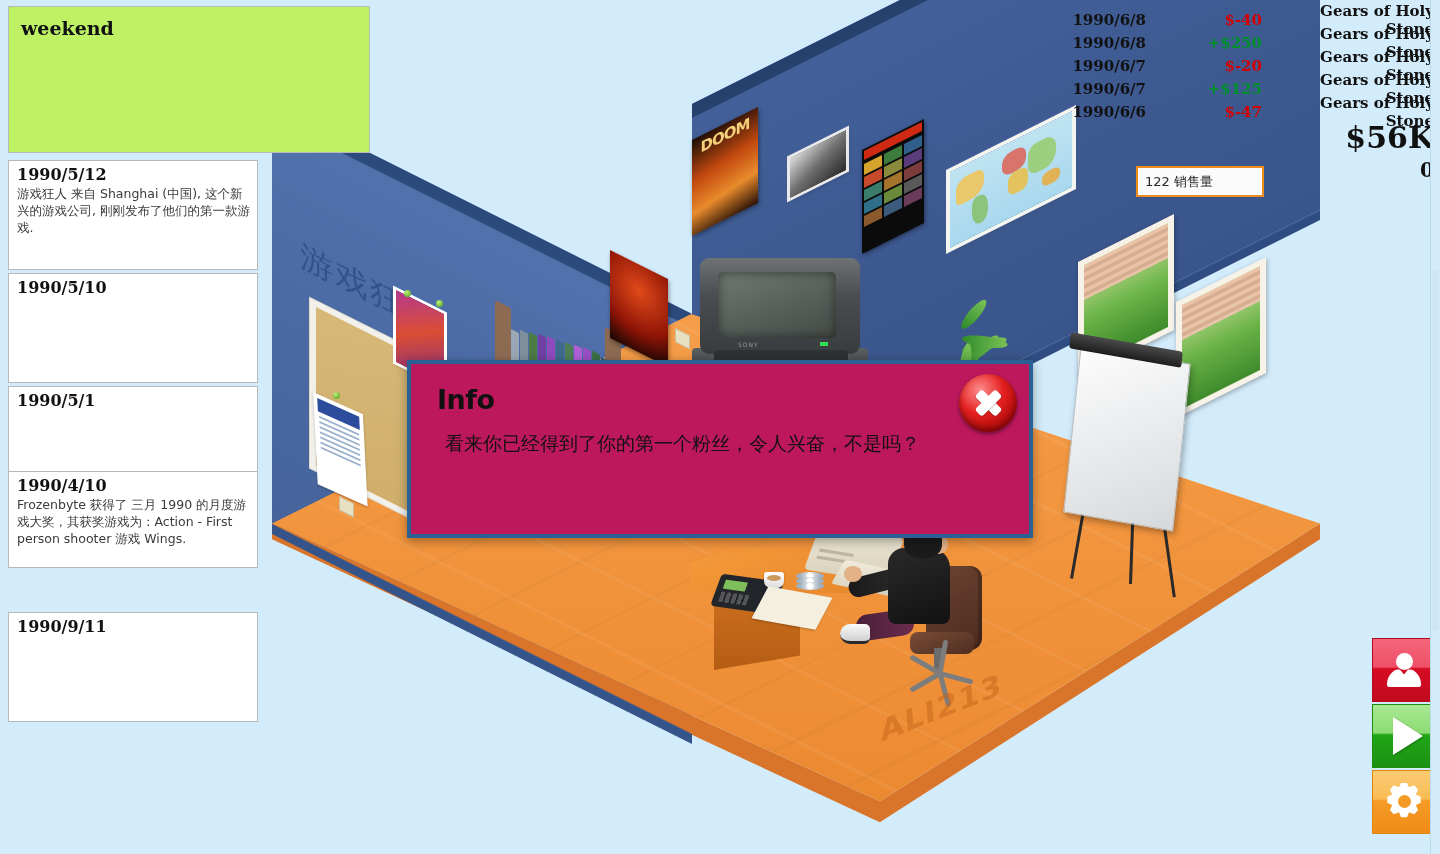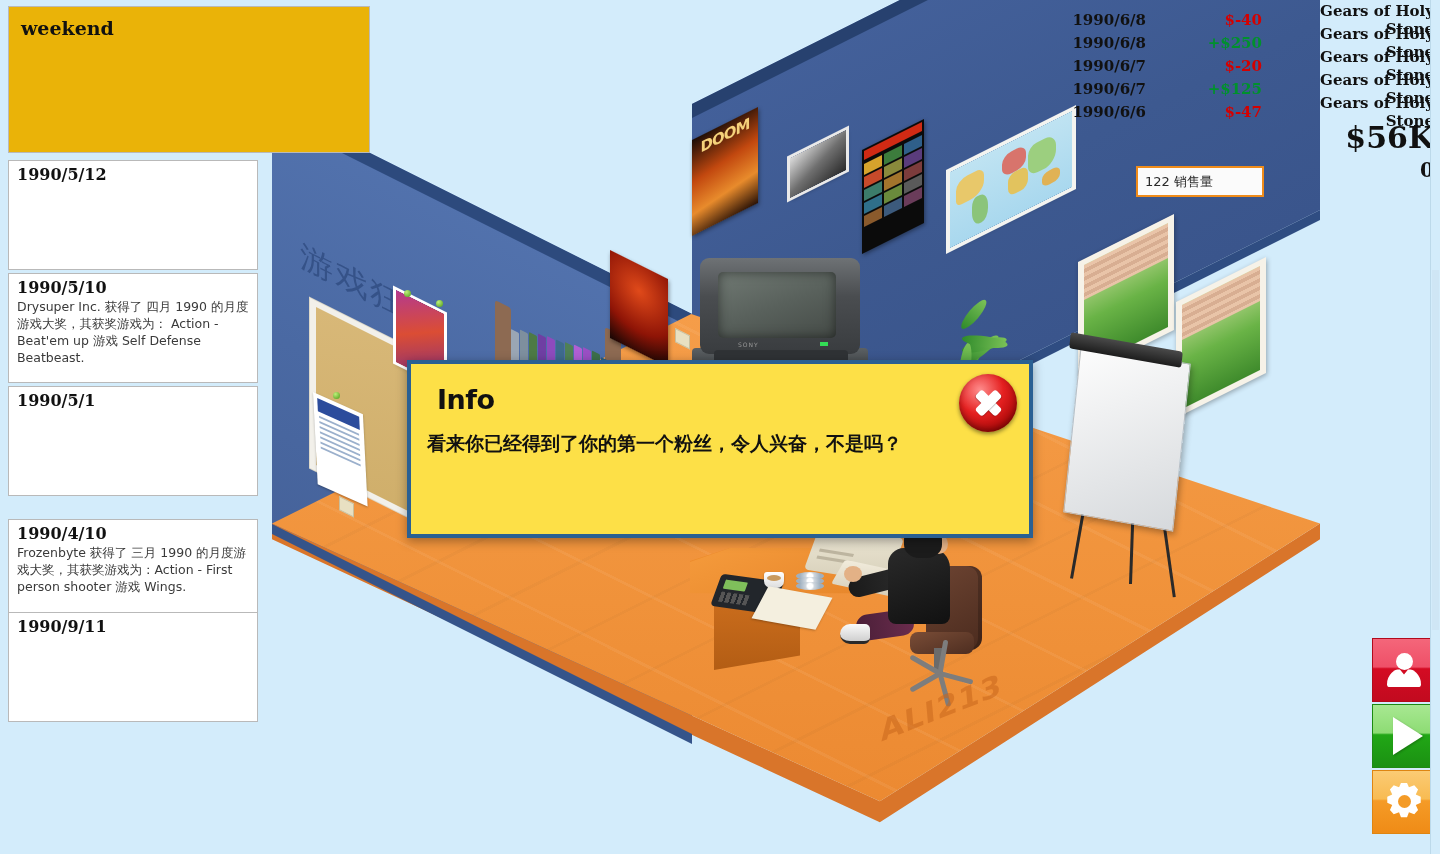--- a/index.html
+++ b/index.html
@@ -233,21 +233,21 @@
   
   #watermark{position:absolute;left:880px;top:690px;
     font-family:"DejaVu Sans","Liberation Sans",sans-serif;
     font-size:30px;font-weight:bold;color:#c9671c;opacity:.55;
     transform:skewY(-17deg) rotate(-5deg);letter-spacing:1px;}
 
   
   #left-col{position:absolute;left:0;top:0;width:380px;}
   #weekend-box{
     position:absolute;left:8px;top:6px;width:362px;height:147px;
-    background:#eab308;border:1px solid #b9b9b9;box-sizing:border-box;
+    background:#bef264;border:1px solid #b9b9b9;box-sizing:border-box;
   }
   #weekend-label{
     font-family:"DejaVu Serif","Liberation Serif",serif;
     font-weight:bold;font-size:19px;color:#111;
     padding:10px 0 0 12px;
   }
   .news-item{
     position:absolute;left:8px;width:250px;
     background:#fff;border:1px solid #b9b9b9;box-sizing:border-box;
     padding:4px 6px 4px 8px;
@@ -256,21 +256,21 @@
     font-family:"DejaVu Serif","Liberation Serif",serif;
     font-weight:bold;font-size:16px;color:#111;line-height:19px;
   }
   .news-body{
     font-family:"DejaVu Sans","Liberation Sans",sans-serif;
     font-size:12.5px;color:#3a3a3a;line-height:17px;margin-top:1px;
   }
   #news0{top:160px;height:110px;}
   #news1{top:273px;height:110px;}
   #news2{top:386px;height:110px;}
-  #news3{top:519px;height:97px;}
+  #news3{top:471px;height:97px;}
   #news4{top:612px;height:110px;}
 
   
   #tx{position:absolute;right:4px;top:8px;width:400px;}
   .tx-row{display:flex;align-items:center;height:23px;
     font-family:"DejaVu Serif","Liberation Serif",serif;font-weight:bold;font-size:15px;color:#111;}
   .tx-date{width:110px;text-align:right;padding-right:6px;}
   .tx-amt{width:110px;text-align:right;padding-right:10px;}
   .tx-amt.neg{color:#d40000;}
   .tx-amt.pos{color:#00912d;}
@@ -286,32 +286,32 @@
   #sales-box{
     position:absolute;left:1136px;top:166px;width:128px;height:31px;
     background:#fbfbfb;border:2px solid #f08c1a;box-sizing:border-box;
     display:flex;align-items:center;padding-left:7px;
     font-family:"DejaVu Sans","Liberation Sans",sans-serif;font-size:13px;color:#2a2a2a;
   }
 
   
   #dialog{
     position:absolute;left:407px;top:360px;width:626px;height:178px;
-    background:#fde047;border:4px solid #2a6093;box-sizing:border-box;
+    background:#be185d;border:4px solid #2a6093;box-sizing:border-box;
     box-shadow:0 3px 10px rgba(0,0,0,.35);
   }
   #dialog-title{
     font-family:"DejaVu Sans","Liberation Sans",sans-serif;
     font-weight:bold;font-size:27px;color:#111;
     padding:20px 0 0 26px;letter-spacing:-.5px;
   }
   #dialog-msg{
     font-family:"DejaVu Serif","Liberation Serif",serif;
-    font-weight:bold;font-size:19px;color:#111;
-    padding:16px 0 0 16px;
+    font-weight:normal;font-size:19px;color:#111;
+    padding:16px 0 0 34px;
   }
   #dialog-close{
     position:absolute;right:12px;top:10px;width:58px;height:58px;border-radius:50%;
     background:radial-gradient(circle at 36% 28%,#ff8e8e 0%,#e52020 42%,#9e0303 85%,#6d0000 100%);
     box-shadow:0 2px 4px rgba(0,0,0,.45), inset 0 -3px 6px rgba(0,0,0,.35);
     cursor:pointer;
   }
   #dialog-close:before,#dialog-close:after{
     content:"";position:absolute;left:50%;top:50%;width:29px;height:10px;
     background:#fff;border-radius:3px;margin:-5px 0 0 -14.5px;
@@ -525,24 +525,24 @@
 </div>
 
 <div id="left-col">
 
   <div id="weekend-box">
     <div id="weekend-label">weekend</div>
   </div>
 
   <div class="news-item" id="news0">
     <div class="news-date">1990/5/12</div>
+    <div class="news-body">游戏狂人 来自 Shanghai (中国), 这个新兴的游戏公司, 刚刚发布了他们的第一款游戏.</div>
   </div>
   <div class="news-item" id="news1">
     <div class="news-date">1990/5/10</div>
-    <div class="news-body">Drysuper Inc. 获得了 四月 1990 的月度游戏大奖，其获奖游戏为： Action - Beat'em up 游戏 Self Defense Beatbeast.</div>
   </div>
   <div class="news-item" id="news2">
     <div class="news-date">1990/5/1</div>
   </div>
   <div class="news-item" id="news3">
     <div class="news-date">1990/4/10</div>
     <div class="news-body">Frozenbyte 获得了 三月 1990 的月度游戏大奖，其获奖游戏为：Action - First person shooter 游戏 Wings.</div>
   </div>
   <div class="news-item" id="news4">
     <div class="news-date">1990/9/11</div>

